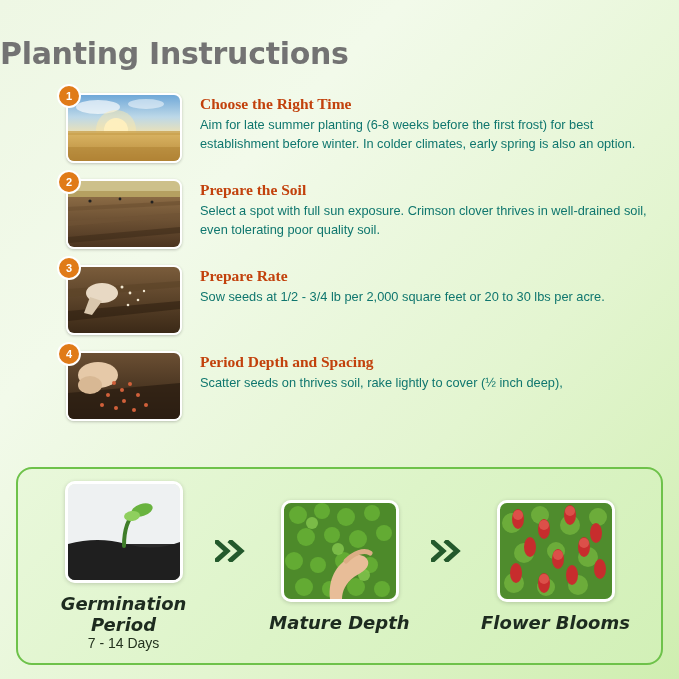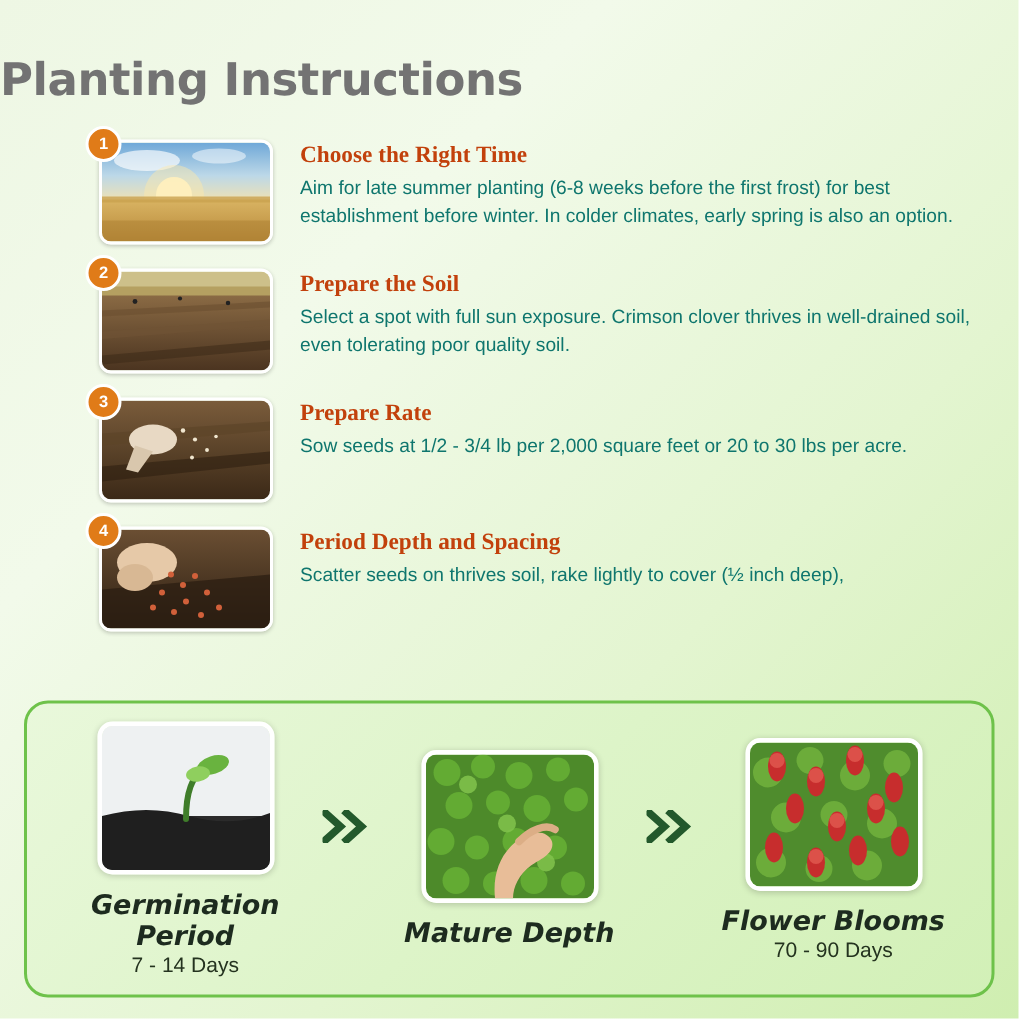--- a/index.html
+++ b/index.html
@@ -382,17 +382,16 @@
             <ellipse cx="18" cy="12" rx="5" ry="5"></ellipse>
             <ellipse cx="44" cy="22" rx="5" ry="5"></ellipse>
             <ellipse cx="70" cy="8" rx="5" ry="5"></ellipse>
             <ellipse cx="58" cy="52" rx="5" ry="5"></ellipse>
             <ellipse cx="84" cy="40" rx="5" ry="5"></ellipse>
             <ellipse cx="44" cy="76" rx="5" ry="5"></ellipse>
           </g>
         </svg>
       </div>
       <div class="tl-label">Flower Blooms</div>
-      <div class="tl-value">70 - 90 Days</div>
     </div>
 
   </div>
 </div>
 
 </body></html>

